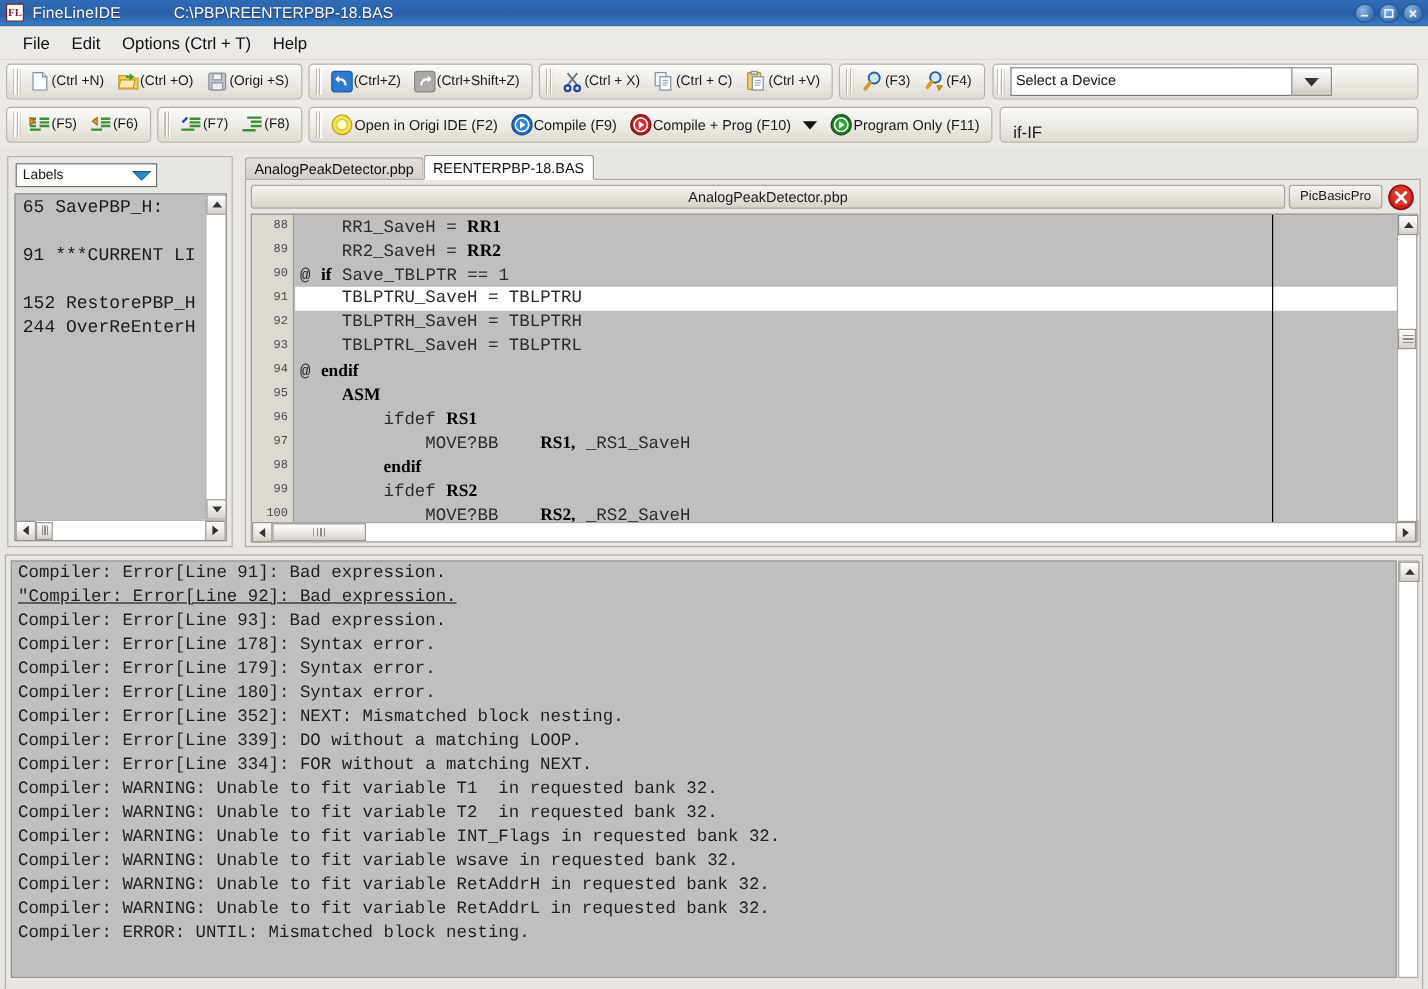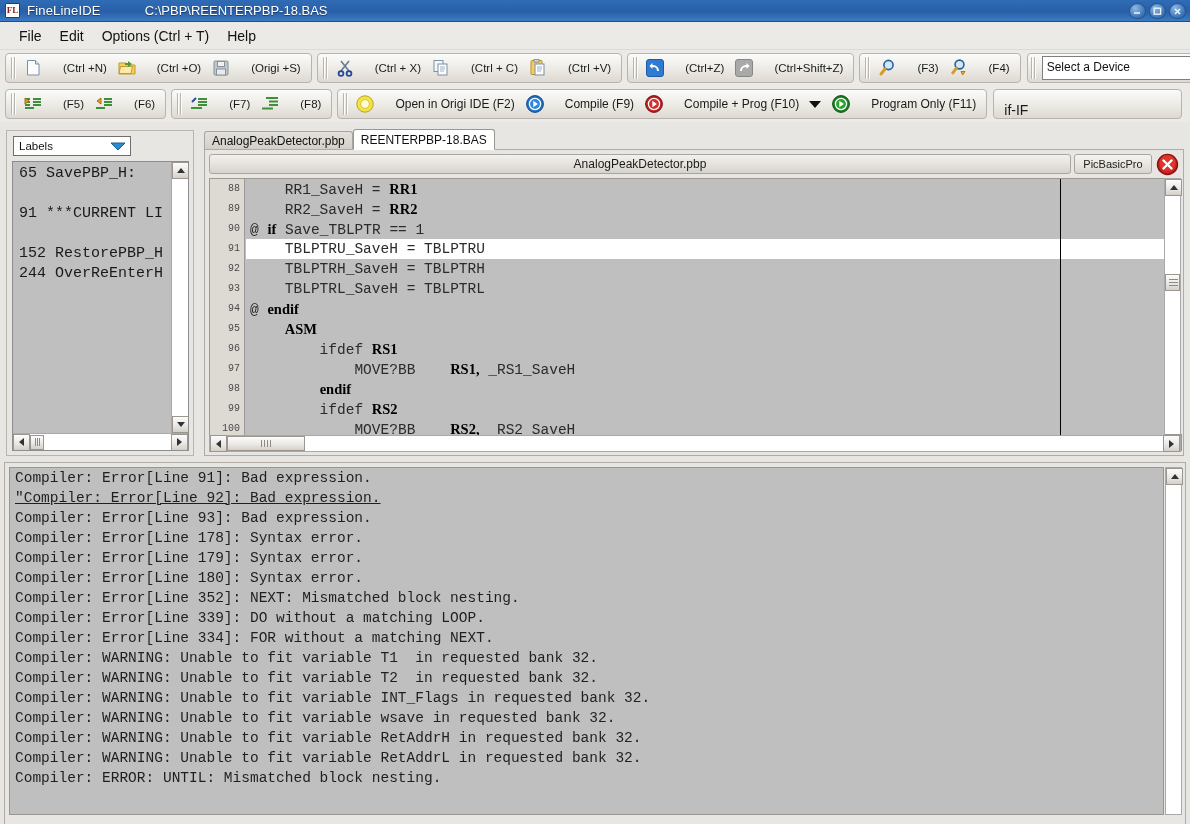--- a/index.html
+++ b/index.html
@@ -53,21 +53,21 @@
   .tgroup{
     height:30px; margin-left:5px;
     display:flex; align-items:center;
     background:linear-gradient(to bottom,#fbfbfa,#eceae4 55%,#ded9d2);
     border:1px solid #b8b3ac; border-radius:4px;
     padding:0 5px 0 2px;
   }
   .grip{ width:6px;height:22px;margin-left:3px;margin-right:1px;
     background:repeating-linear-gradient(to right,#b9b4ad 0 1px,#fdfdfd 1px 2px,transparent 2px 3px);
     border-radius:1px;}
-  .tbtn{ display:flex;align-items:center;gap:20px;height:26px;padding:0 5px;border-radius:3px;cursor:default;}
+  .tbtn{ display:flex;align-items:center;gap:0;height:26px;padding:0 5px;border-radius:3px;cursor:default;}
   .tlbl{ font-size:11.5px; color:#1a1a1a; white-space:nowrap; }
   .tlbl.big{ font-size:12px; }
 
   
   .ico{ width:20px;height:20px;position:relative;flex:0 0 20px; }
   .ico svg{ display:block; }
 
   
   .devgroup{
     height:30px; margin-left:6px; display:flex; align-items:center;
@@ -300,20 +300,44 @@
         </span>
         <span class="tlbl">(Origi +S)</span>
       </div>
     </div>
 
     <div class="tgroup">
       <div class="grip"></div>
       <div class="tbtn">
         <span class="ico">
           <svg width="20" height="20" viewBox="0 0 20 20">
+            <rect x="1.5" y="1.5" width="17" height="17" rx="2.5" fill="#2e7bd4" stroke="#1e5ba6"></rect>
+            <path d="M13 13c0-3-2.2-5-5-5H5.5" stroke="#fff" stroke-width="2" fill="none"></path>
+            <path d="M7.5 5L4.5 8l3 3z" fill="#fff"></path>
+          </svg>
+        </span>
+        <span class="tlbl">(Ctrl+Z)</span>
+      </div>
+      <div class="tbtn">
+        <span class="ico">
+          <svg width="20" height="20" viewBox="0 0 20 20">
+            <rect x="1.5" y="1.5" width="17" height="17" rx="2.5" fill="#a9a9a9" stroke="#868686"></rect>
+            <path d="M7 13c0-3 2.2-5 5-5h2.5" stroke="#fff" stroke-width="2" fill="none"></path>
+            <path d="M12.5 5l3 3-3 3z" fill="#fff"></path>
+          </svg>
+        </span>
+        <span class="tlbl">(Ctrl+Shift+Z)</span>
+      </div>
+    </div>
+
+    <div class="tgroup">
+      <div class="grip"></div>
+      <div class="tbtn">
+        <span class="ico">
+          <svg width="20" height="20" viewBox="0 0 20 20">
             <path d="M6 3l8 10M14 3L6 13" stroke="#6b7b8c" stroke-width="1.6" fill="none"></path>
             <circle cx="6" cy="15.5" r="2.4" fill="none" stroke="#23489c" stroke-width="1.8"></circle>
             <circle cx="14" cy="15.5" r="2.4" fill="none" stroke="#23489c" stroke-width="1.8"></circle>
           </svg>
         </span>
         <span class="tlbl">(Ctrl + X)</span>
       </div>
       <div class="tbtn">
         <span class="ico">
           <svg width="20" height="20" viewBox="0 0 20 20">
@@ -327,44 +351,20 @@
       <div class="tbtn">
         <span class="ico">
           <svg width="20" height="20" viewBox="0 0 20 20">
             <rect x="3" y="2.5" width="11" height="14" rx="1" fill="#f2cf63" stroke="#b59327"></rect>
             <rect x="6" y="1.5" width="5" height="2.6" fill="#cfd6dc" stroke="#8e969c"></rect>
             <rect x="7" y="6" width="9" height="11" fill="#fdfefe" stroke="#7d90a4"></rect>
             <path d="M9 9h5M9 11h5M9 13h4" stroke="#9bb0c4"></path>
           </svg>
         </span>
         <span class="tlbl">(Ctrl +V)</span>
-      </div>
-    </div>
-
-    <div class="tgroup">
-      <div class="grip"></div>
-      <div class="tbtn">
-        <span class="ico">
-          <svg width="20" height="20" viewBox="0 0 20 20">
-            <rect x="1.5" y="1.5" width="17" height="17" rx="2.5" fill="#2e7bd4" stroke="#1e5ba6"></rect>
-            <path d="M13 13c0-3-2.2-5-5-5H5.5" stroke="#fff" stroke-width="2" fill="none"></path>
-            <path d="M7.5 5L4.5 8l3 3z" fill="#fff"></path>
-          </svg>
-        </span>
-        <span class="tlbl">(Ctrl+Z)</span>
-      </div>
-      <div class="tbtn">
-        <span class="ico">
-          <svg width="20" height="20" viewBox="0 0 20 20">
-            <rect x="1.5" y="1.5" width="17" height="17" rx="2.5" fill="#a9a9a9" stroke="#868686"></rect>
-            <path d="M7 13c0-3 2.2-5 5-5h2.5" stroke="#fff" stroke-width="2" fill="none"></path>
-            <path d="M12.5 5l3 3-3 3z" fill="#fff"></path>
-          </svg>
-        </span>
-        <span class="tlbl">(Ctrl+Shift+Z)</span>
       </div>
     </div>
 
     <div class="tgroup">
       <div class="grip"></div>
       <div class="tbtn">
         <span class="ico">
           <svg width="20" height="20" viewBox="0 0 20 20">
             <circle cx="11.5" cy="7" r="4.6" fill="#cfe7f8" stroke="#2b5f9e" stroke-width="1.6"></circle>
             <path d="M8 11l-4 5" stroke="#d79a2b" stroke-width="3" stroke-linecap="round"></path>

